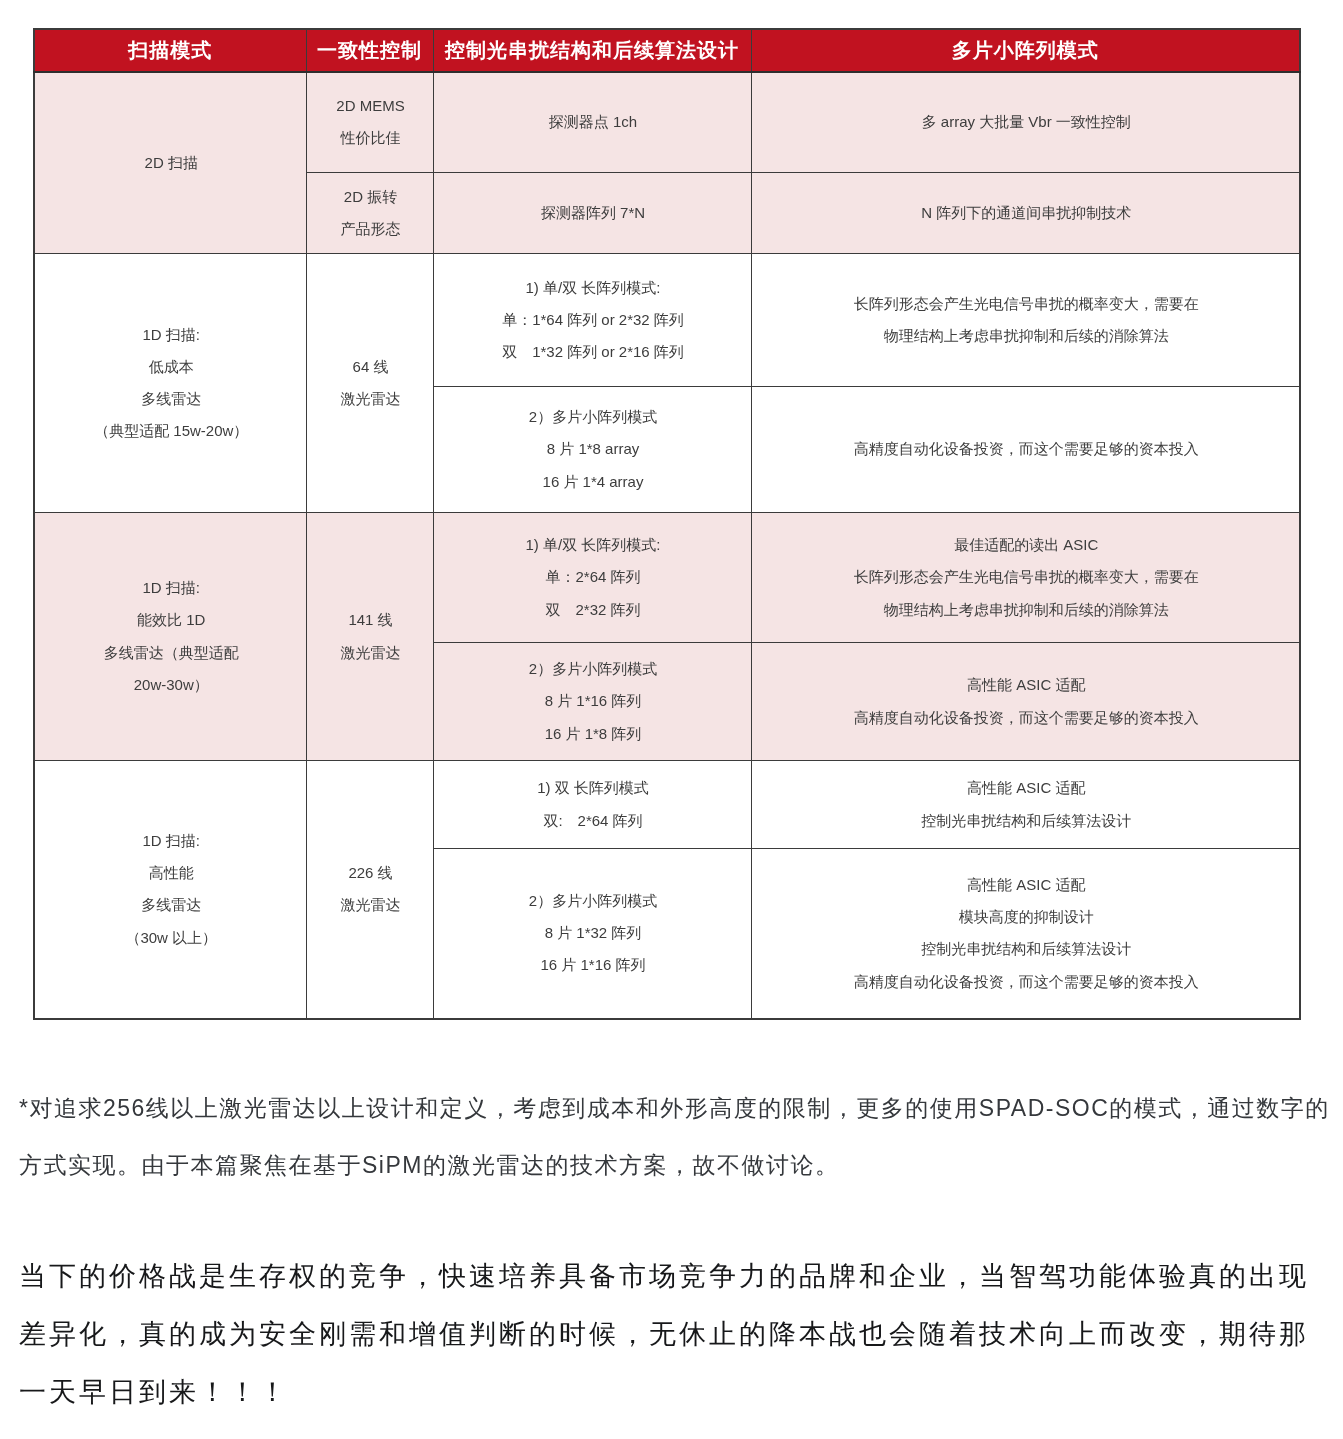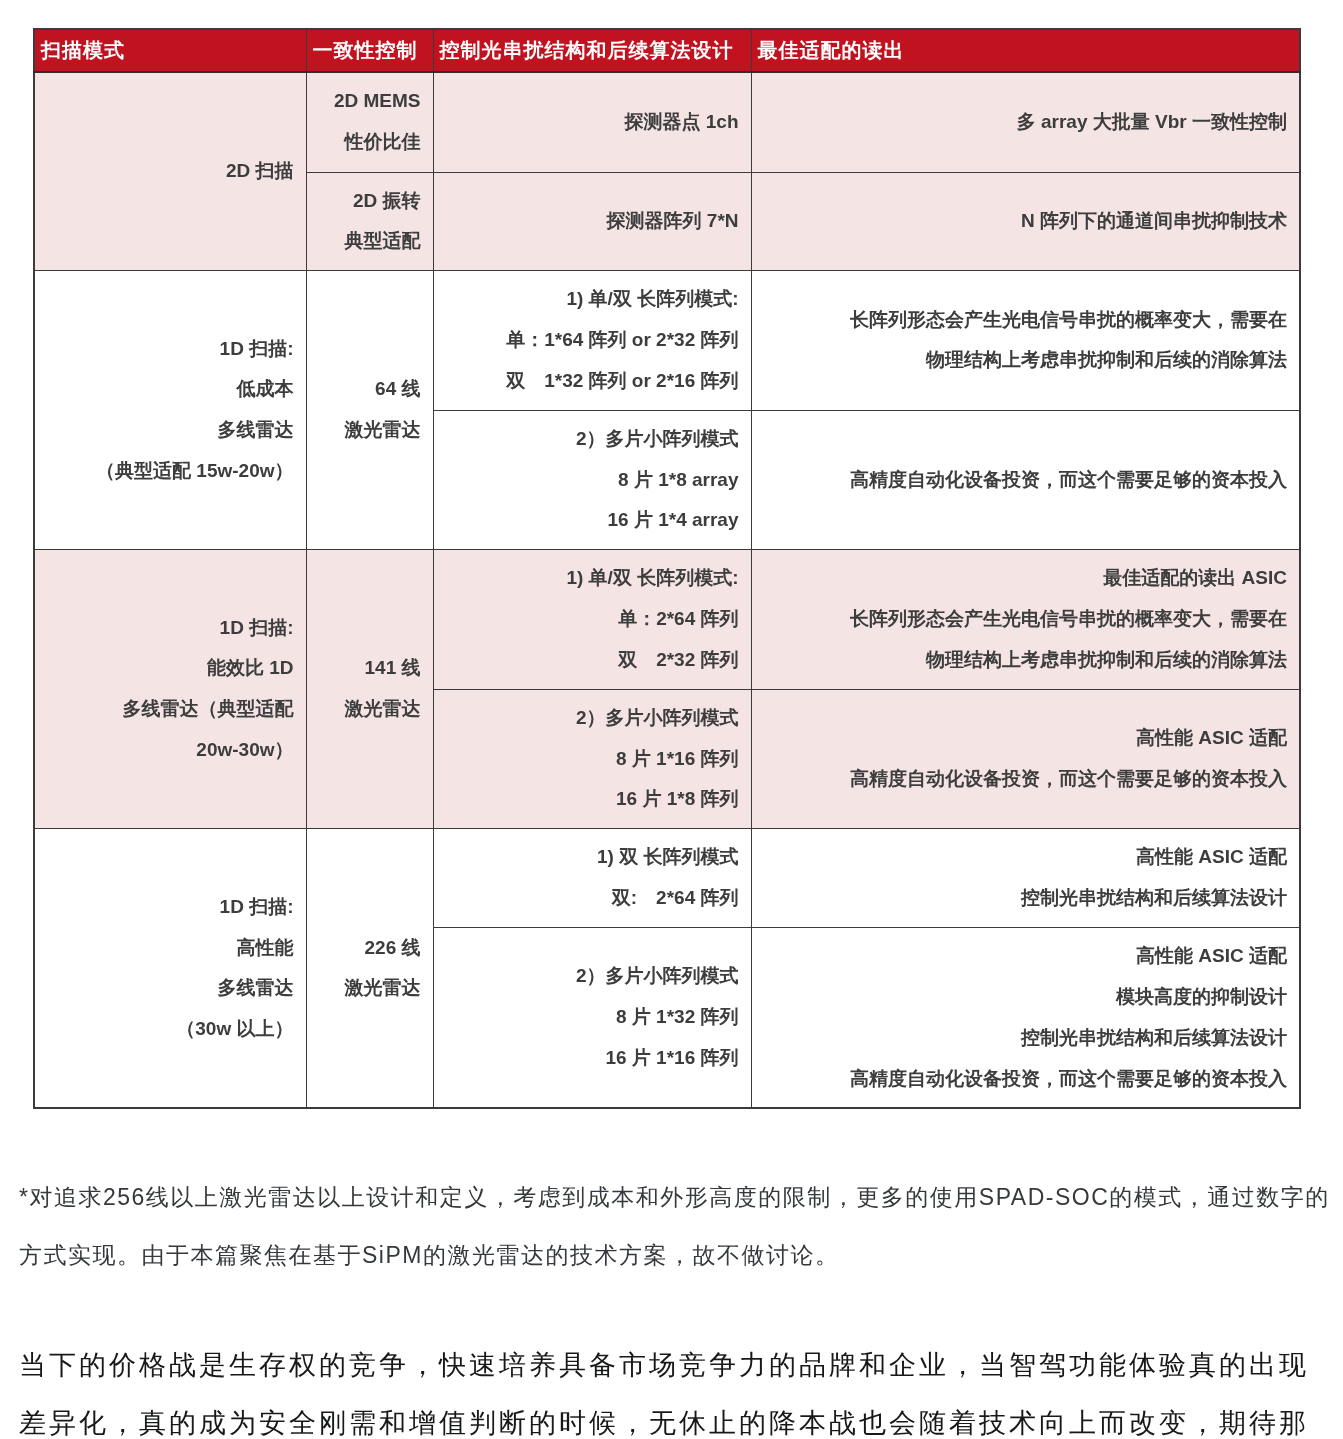--- a/index.html
+++ b/index.html
@@ -27,32 +27,31 @@
     box-sizing: border-box;
     vertical-align: middle;
     white-space: pre-line;
     overflow: hidden;
   }
   table.lidar th {
     background: var(--header-bg, #c11220);
     color: #ffffff;
     font-size: 20px;
     font-weight: bold;
-    text-align: left;
+    text-align: center;
     padding: 4px 6px;
     border-bottom: 2px solid #2e2e2e;
     letter-spacing: 1px;
   }
   table.lidar td {
-    font-size: 19px;
+    font-size: 15px;
     color: #3d3d3d;
     line-height: 2.15;
     padding: 8px 12px 8px 14px;
-    text-align: right;
-    font-weight: bold;
+    text-align: center;
   }
   tr.band-pink > td { background: var(--row-pink, #f5e4e4); }
   tr.band-white > td { background: #ffffff; }
 
   tr.h-head { height: 43px; }
   tr.h-r1 { height: 100px; }
   tr.h-r2 { height: 78px; }
   tr.h-r3 { height: 133px; }
   tr.h-r4 { height: 126px; }
   tr.h-r5 { height: 130px; }
@@ -89,35 +88,35 @@
       <col style="width:272px">
       <col style="width:127px">
       <col style="width:318px">
       <col style="width:549px">
     </colgroup>
     <thead>
       <tr class="h-head">
         <th>扫描模式</th>
         <th>一致性控制</th>
         <th>控制光串扰结构和后续算法设计</th>
-        <th>最佳适配的读出</th>
+        <th>多片小阵列模式</th>
       </tr>
     </thead>
     <tbody>
 
       <tr class="band-pink h-r1">
         <td rowspan="2">2D 扫描</td>
         <td>2D MEMS
 性价比佳</td>
         <td>探测器点 1ch</td>
         <td>多 array 大批量 Vbr 一致性控制</td>
       </tr>
       <tr class="band-pink h-r2">
         <td>2D 振转
-典型适配</td>
+产品形态</td>
         <td>探测器阵列 7*N</td>
         <td>N 阵列下的通道间串扰抑制技术</td>
       </tr>
 
       <tr class="band-white h-r3">
         <td rowspan="2">1D 扫描:
 低成本
 多线雷达
 （典型适配 15w-20w）</td>
         <td rowspan="2">64 线

